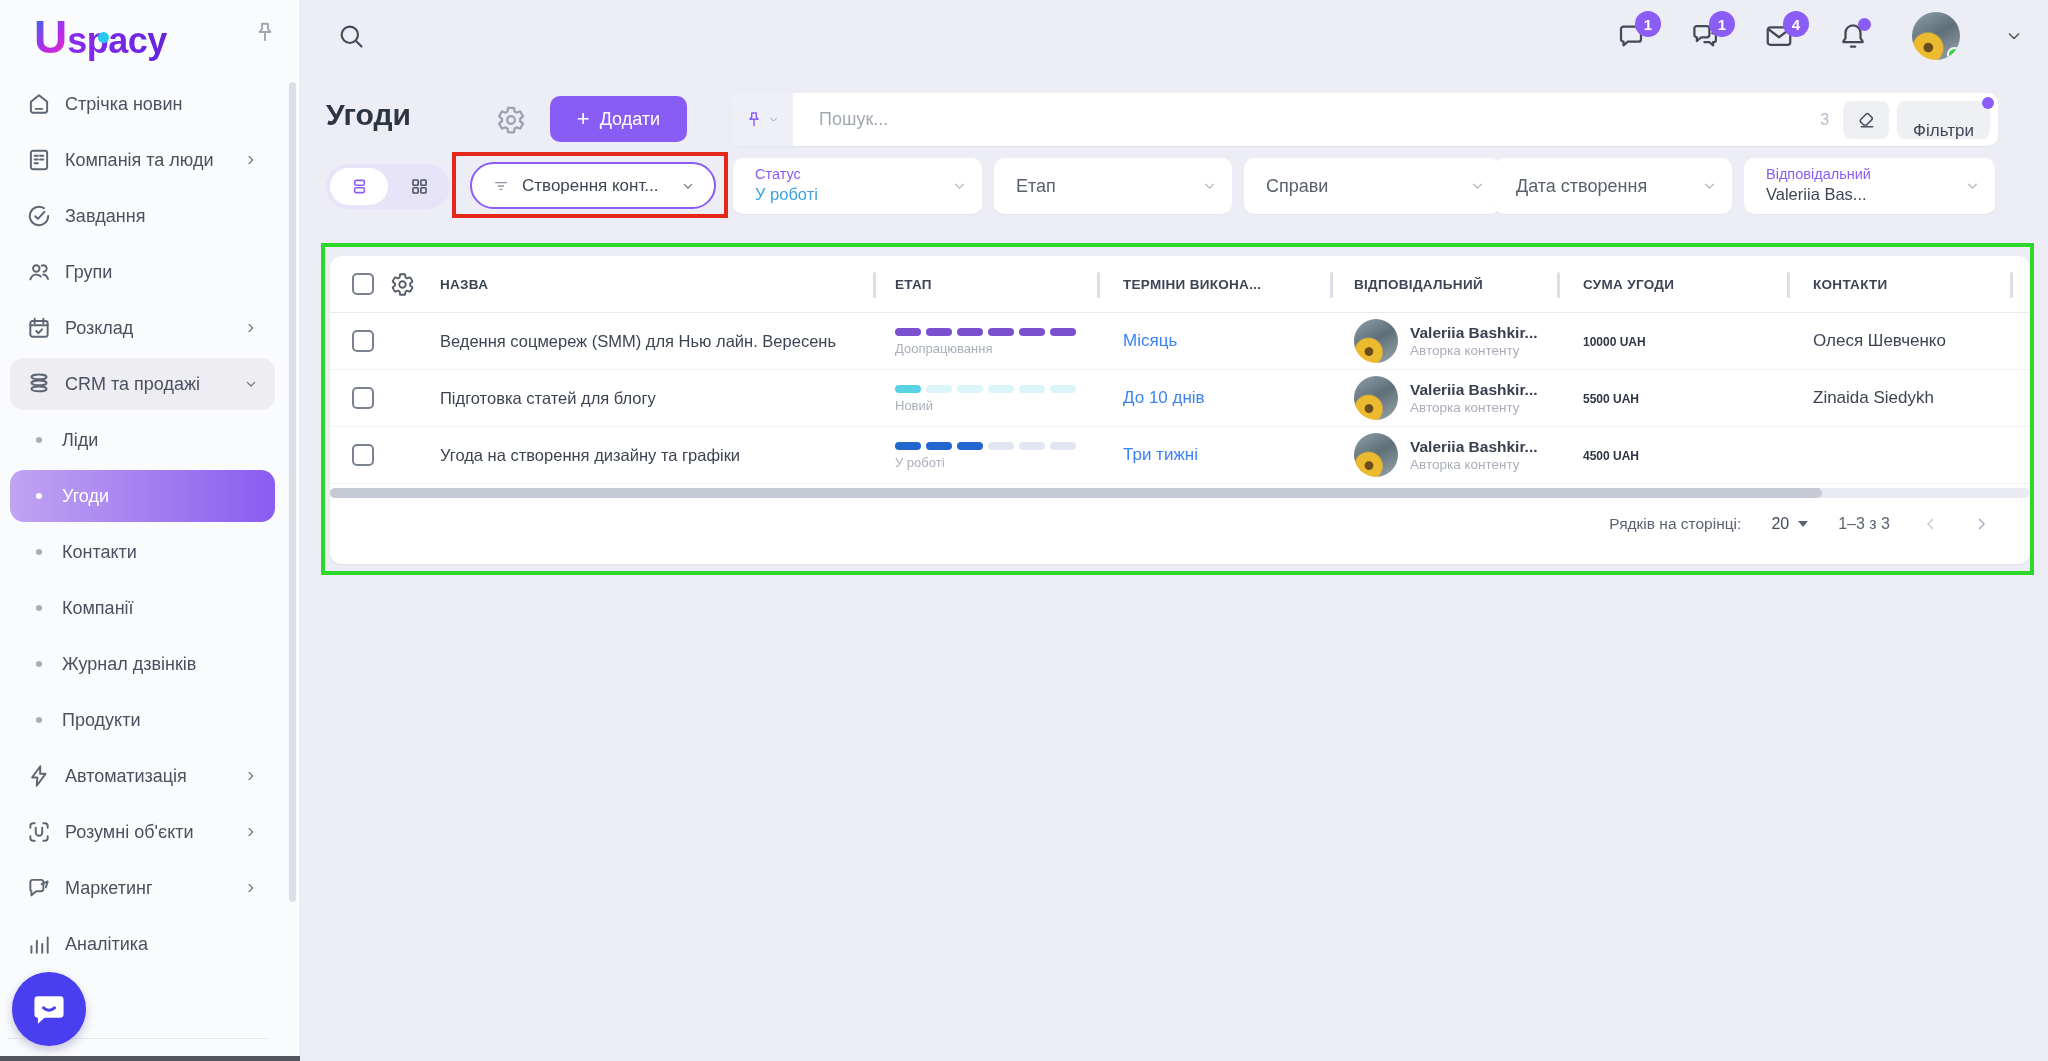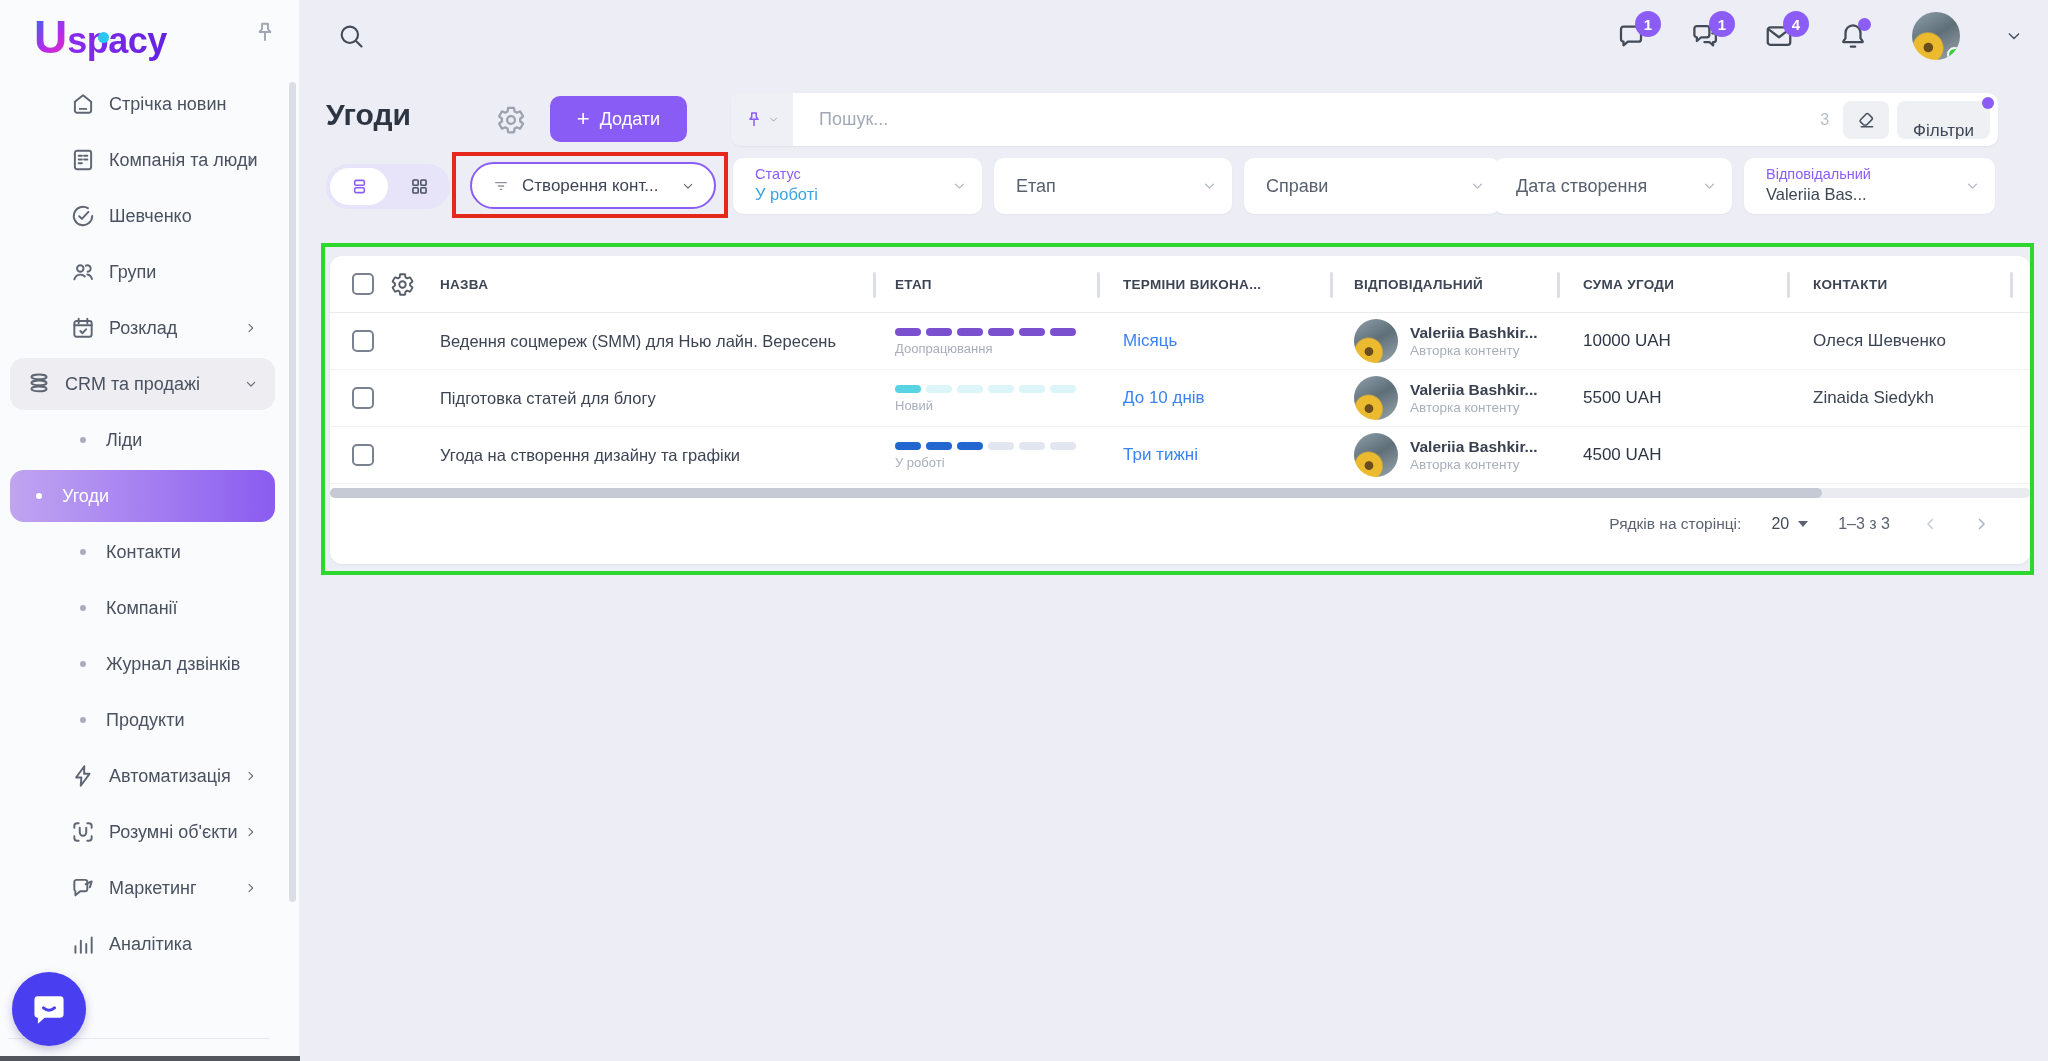--- a/index.html
+++ b/index.html
@@ -16,21 +16,21 @@
   .logo-row { position:relative; height:72px; }
   .logo { position:absolute; left:34px; top:10px; display:flex; align-items:baseline; cursor:pointer; }
   .logo-u { font-size:46px; font-weight:800; background:linear-gradient(135deg,#2f6bf0 5%,#b32be8 55%,#ef2bbd 95%);
             -webkit-background-clip:text; background-clip:text; color:transparent; position:relative; }
   .logo-dot { position:absolute; left:64px; top:22px; width:11px; height:11px; border-radius:50%; background:#25c9f2; }
   .logo-rest { font-size:36px; font-weight:700; letter-spacing:-0.5px;
                background:linear-gradient(90deg,#8a2bf0,#6323dd); -webkit-background-clip:text; background-clip:text; color:transparent; }
   .pin-side { position:absolute; left:252px; top:20px; width:26px; height:26px; color:#a0a6b2; cursor:pointer; }
 
   .menu { position:absolute; top:76px; left:0; right:0; }
-  .mi { height:56px; display:flex; align-items:center; padding-left:26px; position:relative; cursor:pointer;margin-left:44px; }
+  .mi { height:56px; display:flex; align-items:center; padding-left:26px; position:relative; cursor:pointer; }
   .mi-icon { width:26px; height:26px; margin-right:13px; color:#5f6673; flex:none; }
   .mi-label { font-size:18px; color:#4a5160; white-space:nowrap; }
   .mi-ch { position:absolute; right:40px; top:50%; transform:translateY(-50%); width:16px; height:16px; color:#6a7180; }
   .mi.section { margin:2px 24px 2px 10px; padding-left:16px; height:52px; background:#ededf2; border-radius:14px; }
   .mi.section .mi-ch { right:16px; }
   .mi.sub { padding-left:36px; }
   .bullet { width:6px; height:6px; border-radius:50%; background:#a8aeb9; margin-right:20px; flex:none; }
   .mi.selected { margin:2px 24px 2px 10px; padding-left:26px; height:52px; border-radius:14px;
                  background:linear-gradient(90deg,#c0a5f1,#8a5cf0); }
   .mi.selected .mi-label { color:#ffffff; }
@@ -121,21 +121,21 @@
   .checkbox { width:22px; height:22px; border:2px solid #7a8190; border-radius:5px; background:#fff; cursor:pointer; }
   .row-name { font-size:16.5px; color:#3c4454; white-space:nowrap; cursor:pointer; }
   .bars { display:flex; gap:5px; margin-top:2px; }
   .bars .seg { width:26px; height:8px; border-radius:4px; }
   .stage-label { font-size:13px; color:#a9aeba; margin-top:5px; white-space:nowrap; }
   .term { font-size:17px; color:#3b82f6; white-space:nowrap; }
   .resp { display:flex; align-items:center; gap:12px; }
   .resp-avatar { width:44px; height:44px; flex:none; }
   .resp-name { font-size:15.5px; font-weight:700; color:#39404f; white-space:nowrap; line-height:19px; }
   .resp-role { font-size:13.5px; color:#a9aeba; white-space:nowrap; line-height:17px; }
-  .sum { font-size:17px; font-weight:400; color:#2e3545; white-space:nowrap; }
+  .sum { font-size:12px; font-weight:700; color:#2e3545; white-space:nowrap; }
   .contact { font-size:17px; color:#3c4454; white-space:nowrap; }
 
   .hscroll { margin:4px 0 0 0; height:10px; background:#e9ebf1; border-radius:6px; position:relative; }
   .hscroll-thumb { position:absolute; left:0; top:0; height:10px; width:1492px; background:#c6cad4; border-radius:6px; cursor:pointer; }
 
   .pag { display:flex; align-items:center; justify-content:flex-end; gap:30px; height:52px; padding-right:36px; }
   .pag-label { font-size:15.5px; color:#5b6372; }
   .pag-select { display:flex; align-items:center; gap:9px; cursor:pointer; }
   .pag-count { font-size:16px; color:#434b5a; }
   .pag-tri { width:0; height:0; border-left:5px solid transparent; border-right:5px solid transparent; border-top:6px solid #5b6372; }
@@ -197,21 +197,21 @@
           </svg>
         </span>
     </div>
     <div class="mi">
       <span class="mi-icon">
           <svg class="ic" viewBox="0 0 24 24">
             <path d="M20.5 12a8.5 8.5 0 1 1-4-7.2"></path>
             <path d="M8.5 12.2l2.5 2.5 6-6.5"></path>
           </svg>
         </span>
-      <span class="mi-label">Шевченко</span>
+      <span class="mi-label">Завдання</span>
     </div>
     <div class="mi">
       <span class="mi-icon">
           <svg class="ic" viewBox="0 0 24 24">
             <circle cx="9.5" cy="8.8" r="3"></circle>
             <path d="M4 18.8c1-2.9 3-4.4 5.5-4.4 1.7 0 3.1.7 4.2 1.8"></path>
             <path d="M14.6 6.2a3 3 0 1 1 1.7 5.6"></path>
             <path d="M16 14.3c2 .3 3.6 1.8 4.3 4.2"></path>
           </svg>
         </span>

